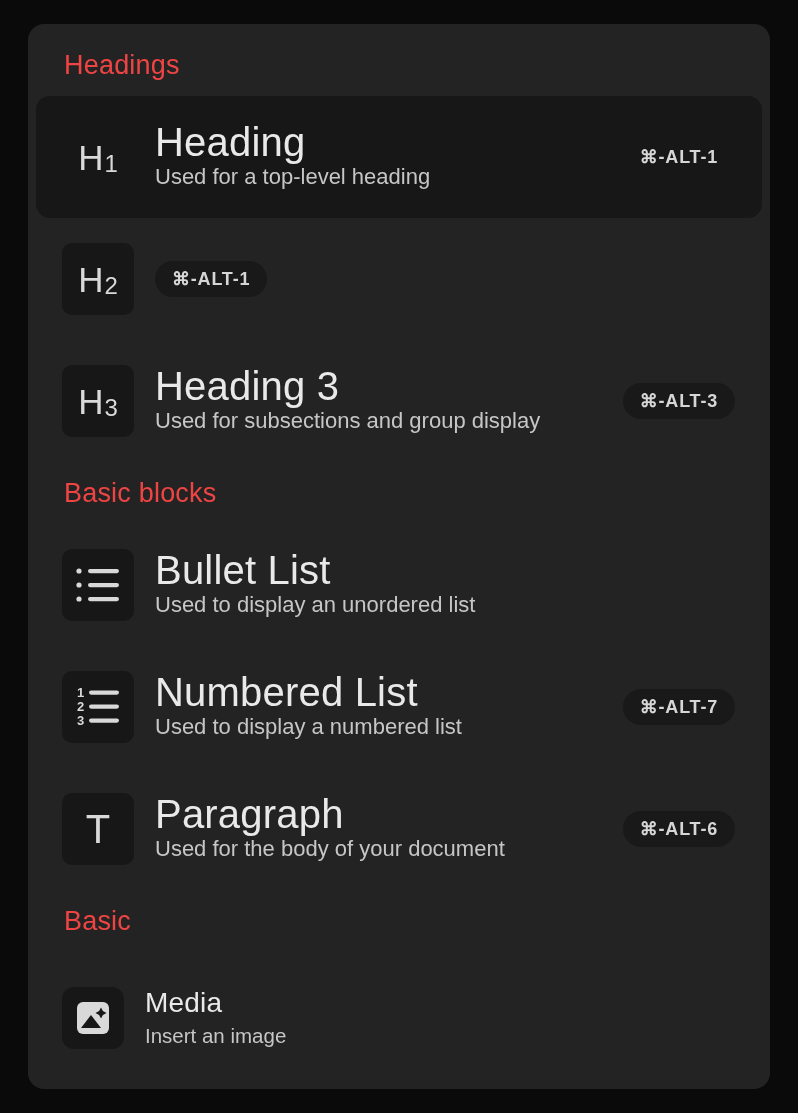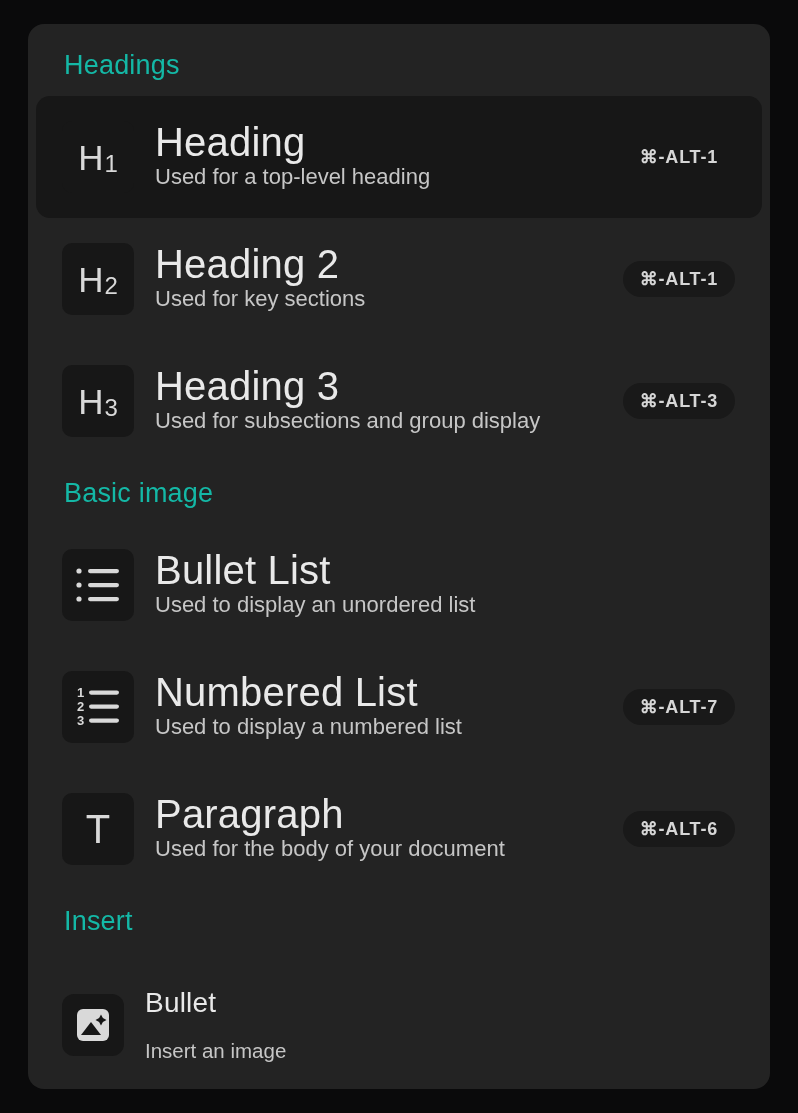--- a/index.html
+++ b/index.html
@@ -18,21 +18,21 @@
     border-radius: 16px;
     box-sizing: border-box;
     padding: 26px 8px 12px 8px;
     overflow: hidden;
   }
   .section + .section { margin-top: 16px; }
   .section-label {
     font-size: 27px;
     line-height: 30px;
     font-weight: 500;
-    color: #14b8a6;
+    color: #ef4444;
     margin: 0 0 16px 28px;
     letter-spacing: 0.2px;
   }
   .row {
     display: flex;
     align-items: center;
     padding: 25px 27px 25px 26px;
     border-radius: 14px;
     gap: 21px;
     cursor: pointer;
@@ -77,21 +77,21 @@
     font-size: 18px;
     font-weight: 700;
     letter-spacing: 0.8px;
     color: #d6d6d6;
     white-space: nowrap;
   }
   .row.selected .pill { background: transparent; }
   .row.compact { padding-top: 34px; padding-bottom: 18px; }
   .row.compact .icon-box { width: 62px; height: 62px; border-radius: 12px; }
   .row.compact .title { font-size: 28px; line-height: 33px; }
-  .row.compact .desc { font-size: 20.5px; margin-top: 19px; }
+  .row.compact .desc { font-size: 20.5px; margin-top: 4px; }
   svg { display: block; }
 </style>
 </head>
 <body>
 
 <div class="panel">
 
   <div class="section">
     <div class="section-label">Headings</div>
 
@@ -105,42 +105,38 @@
         <div class="desc">Used for a top-level heading</div>
       </div>
       <div class="pill">⌘-ALT-1</div>
     </div>
 
     <div class="row">
       <div class="icon-box">
         <span class="hletter">H</span>
           <span class="hnum">2</span>
       </div>
-      <div class="texts">
-        <div class="title">Heading 2</div>
-        <div class="desc">Used for key sections</div>
-      </div>
       <div class="pill">⌘-ALT-1</div>
     </div>
 
     <div class="row">
       <div class="icon-box">
         <span class="hletter">H</span>
           <span class="hnum">3</span>
       </div>
       <div class="texts">
         <div class="title">Heading 3</div>
         <div class="desc">Used for subsections and group display</div>
       </div>
       <div class="pill">⌘-ALT-3</div>
     </div>
   </div>
 
   <div class="section">
-    <div class="section-label">Basic image</div>
+    <div class="section-label">Basic blocks</div>
 
     <div class="row">
       <div class="icon-box">
         <svg width="46" height="42" viewBox="0 0 46 42" fill="none" xmlns="http://www.w3.org/2000/svg">
           <circle cx="4" cy="7" r="2.6" fill="#d9d9d9"></circle>
           <rect x="13" y="5" width="31" height="4.2" rx="2.1" fill="#d9d9d9"></rect>
           <circle cx="4" cy="21" r="2.6" fill="#d9d9d9"></circle>
           <rect x="13" y="19" width="31" height="4.2" rx="2.1" fill="#d9d9d9"></rect>
           <circle cx="4" cy="35" r="2.6" fill="#d9d9d9"></circle>
           <rect x="13" y="33" width="31" height="4.2" rx="2.1" fill="#d9d9d9"></rect>
@@ -176,30 +172,30 @@
       </div>
       <div class="texts">
         <div class="title">Paragraph</div>
         <div class="desc">Used for the body of your document</div>
       </div>
       <div class="pill">⌘-ALT-6</div>
     </div>
   </div>
 
   <div class="section">
-    <div class="section-label">Insert</div>
+    <div class="section-label">Basic</div>
 
     <div class="row compact">
       <div class="icon-box">
         <svg width="34" height="34" viewBox="0 0 34 34" xmlns="http://www.w3.org/2000/svg">
           <rect x="1" y="1" width="32" height="32" rx="6" fill="#d9d9d9"></rect>
           <polygon points="5,27 15,14 25,27" fill="#171717"></polygon>
           <path d="M25 6.5 L26.9 10.1 L30.5 12 L26.9 13.9 L25 17.5 L23.1 13.9 L19.5 12 L23.1 10.1 Z" fill="#171717"></path>
         </svg>
       </div>
       <div class="texts">
-        <div class="title">Bullet</div>
+        <div class="title">Media</div>
         <div class="desc">Insert an image</div>
       </div>
     </div>
   </div>
 
 </div>
 
 </body></html>

